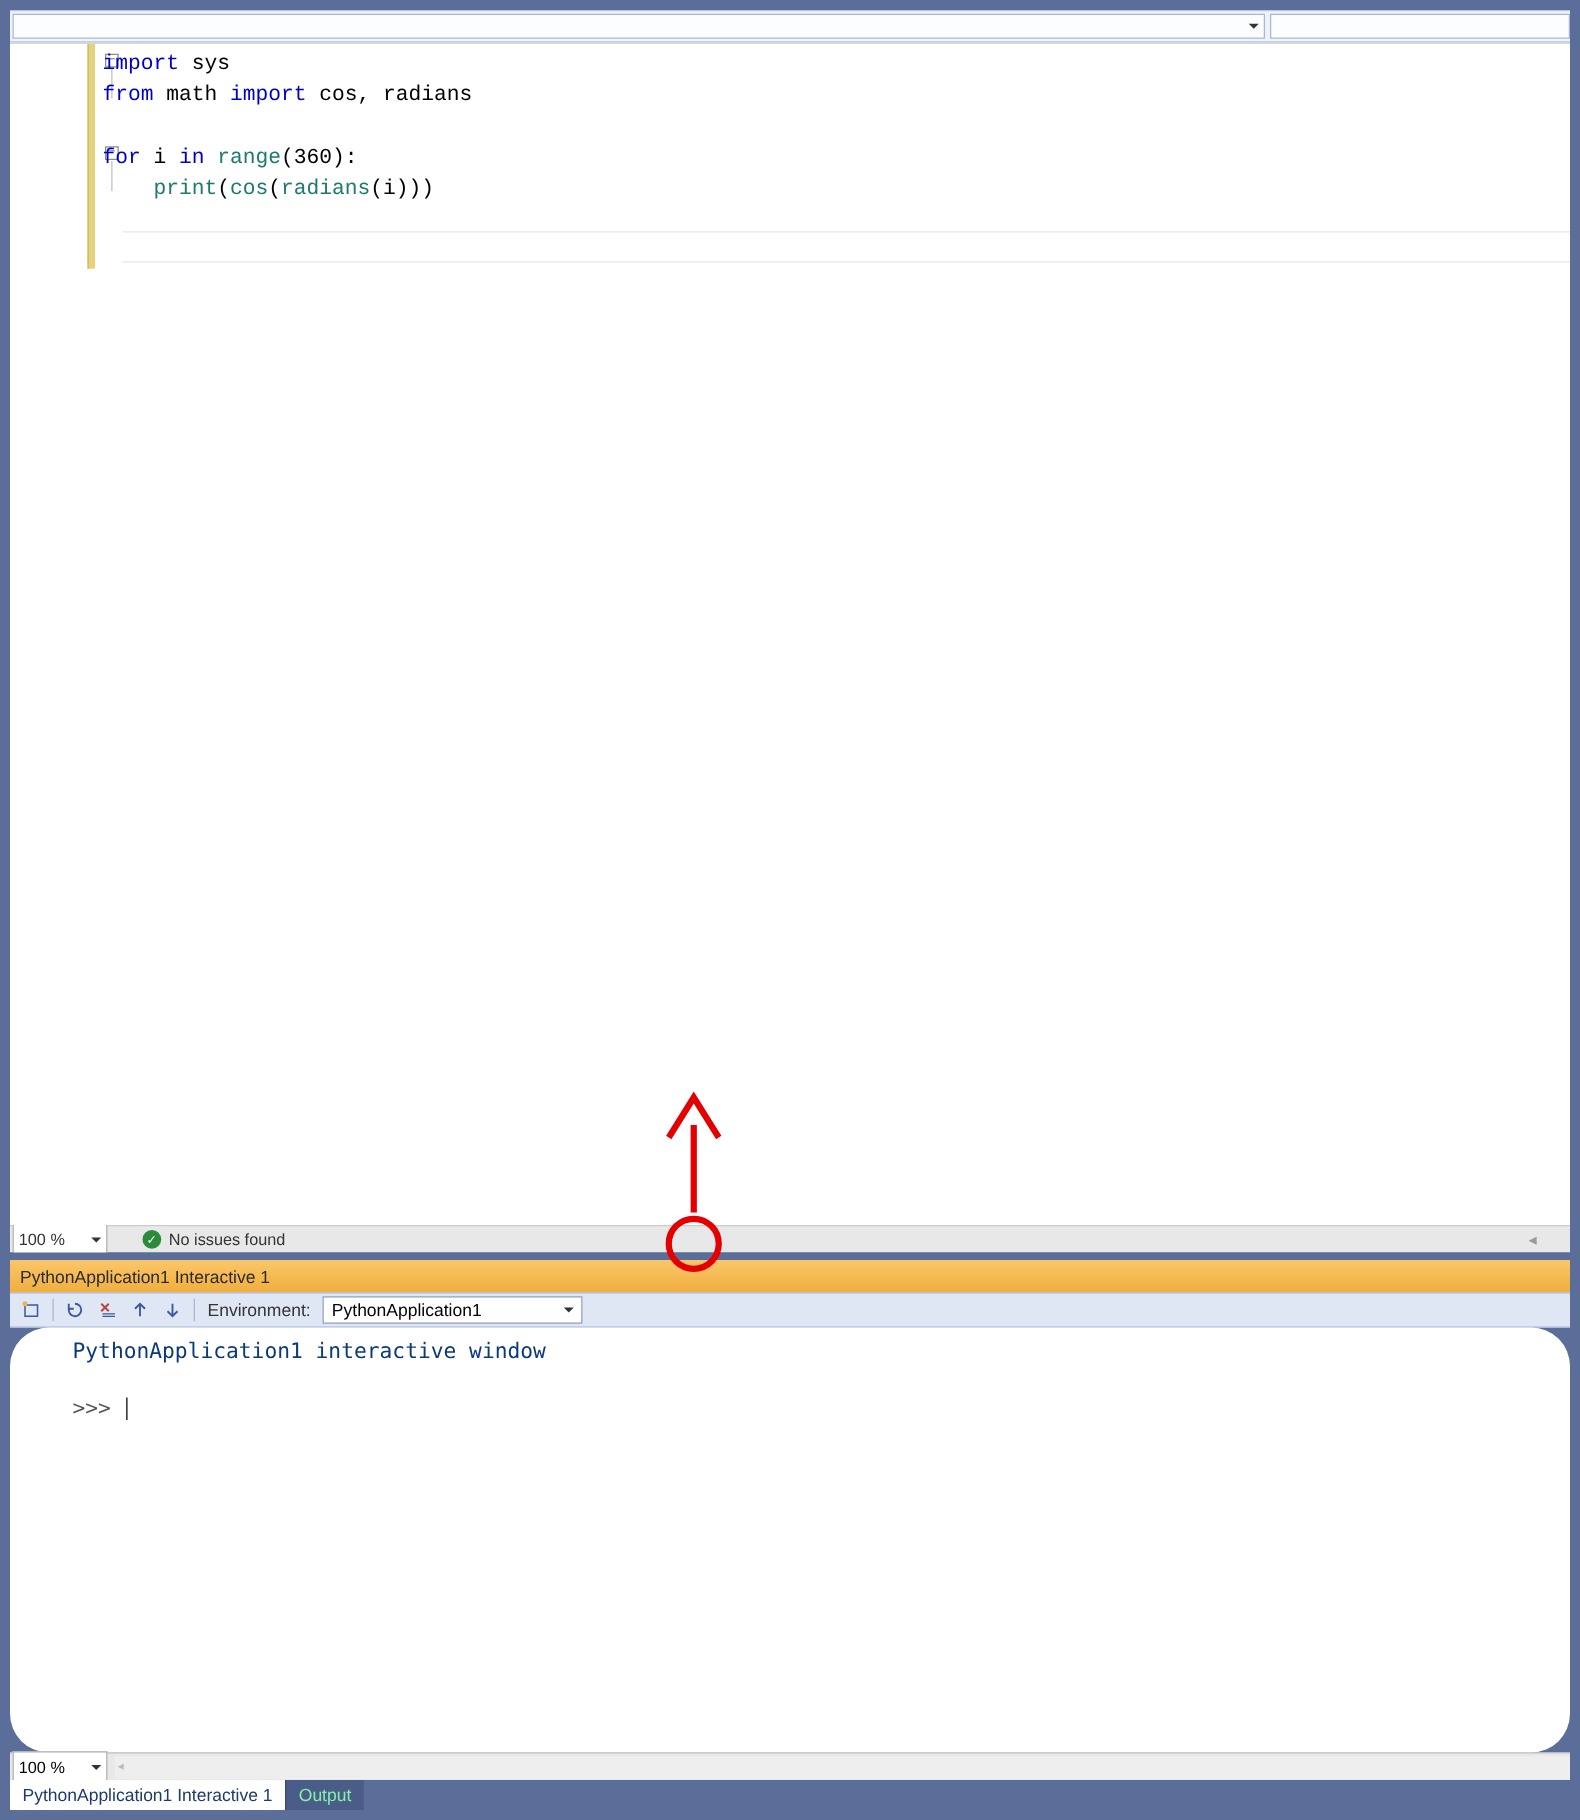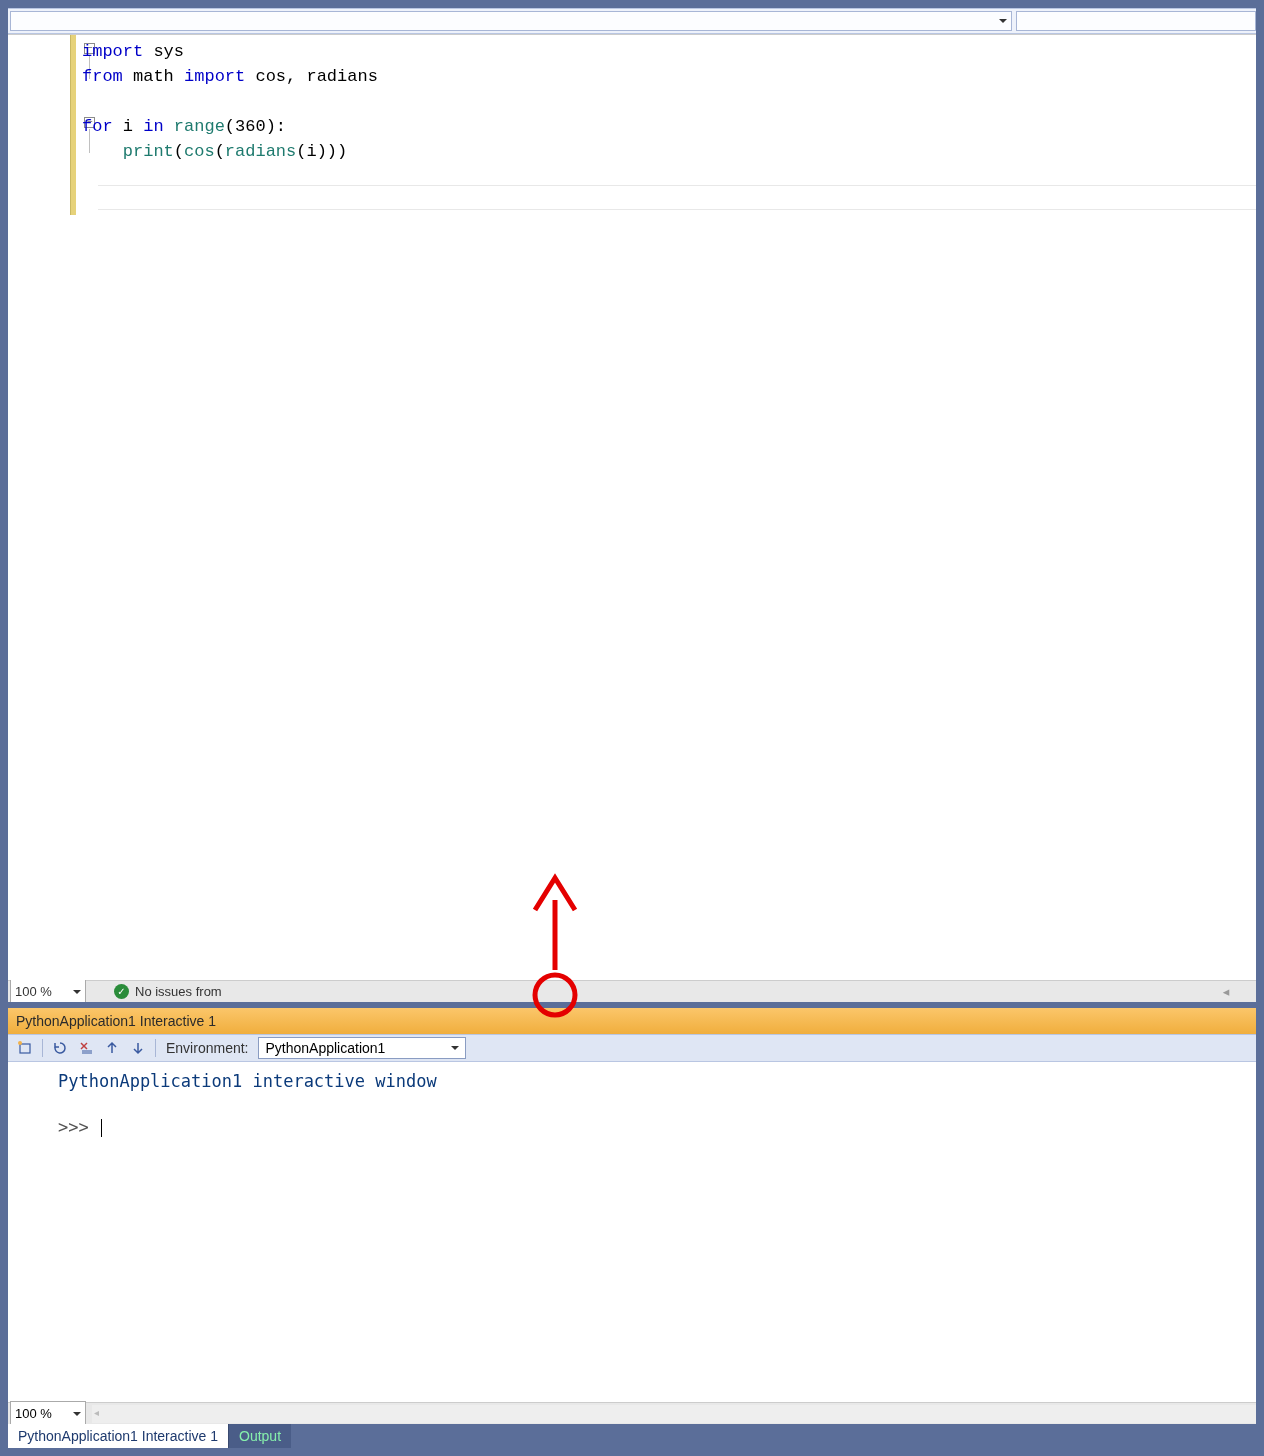--- a/index.html
+++ b/index.html
@@ -233,20 +233,21 @@
     border-top: 4px solid #333;
   }
   .repl {
     flex: 0 0 340px;
     background: #fff;
     font-family: Consolas, monospace;
     font-size: 17px;
     padding: 6px 0 0 50px;
     color: #0b3a7a;
     line-height: 26px;
+    border-radius: 31px;
   }
   .repl .prompt { color: #555; }
   .repl .cursor {
     display: inline-block;
     width: 1px; height: 18px;
     background: #000;
     vertical-align: middle;
     margin-left: 2px;
   }
   
@@ -329,21 +330,21 @@
 <span class="kw">for</span><span> i </span><span class="kw">in</span><span> </span><span class="fn">range</span><span>(360):</span>
 <span>    </span><span class="fn">print</span><span>(</span><span class="fn">cos</span><span>(</span><span class="fn">radians</span><span>(i)))</span></div>
   </div>
 
   <div class="editor-status">
     <div class="zoom-box">
       <span>100 %</span>
       <div class="arrow"></div>
     </div>
     <div class="status-check">✓</div>
-    <span>No issues from</span>
+    <span>No issues found</span>
     <div class="status-scroll">◂</div>
   </div>
 
   <div class="divider"></div>
 
   <div class="panel-title">
     <span>PythonApplication1 Interactive 1</span>
   </div>
 
   <div class="panel-toolbar">

